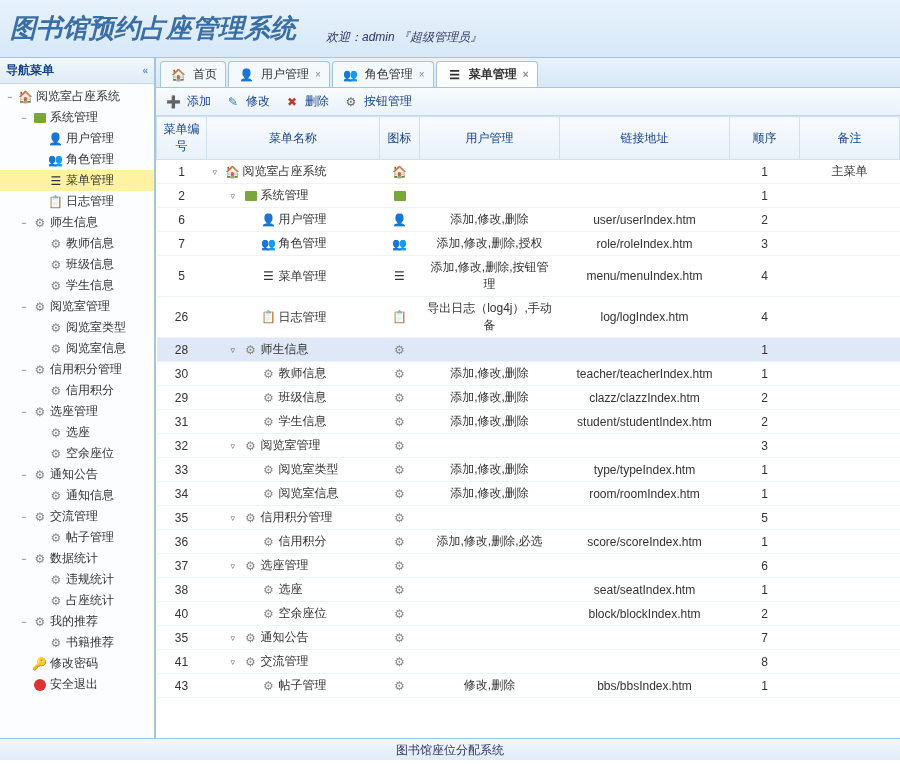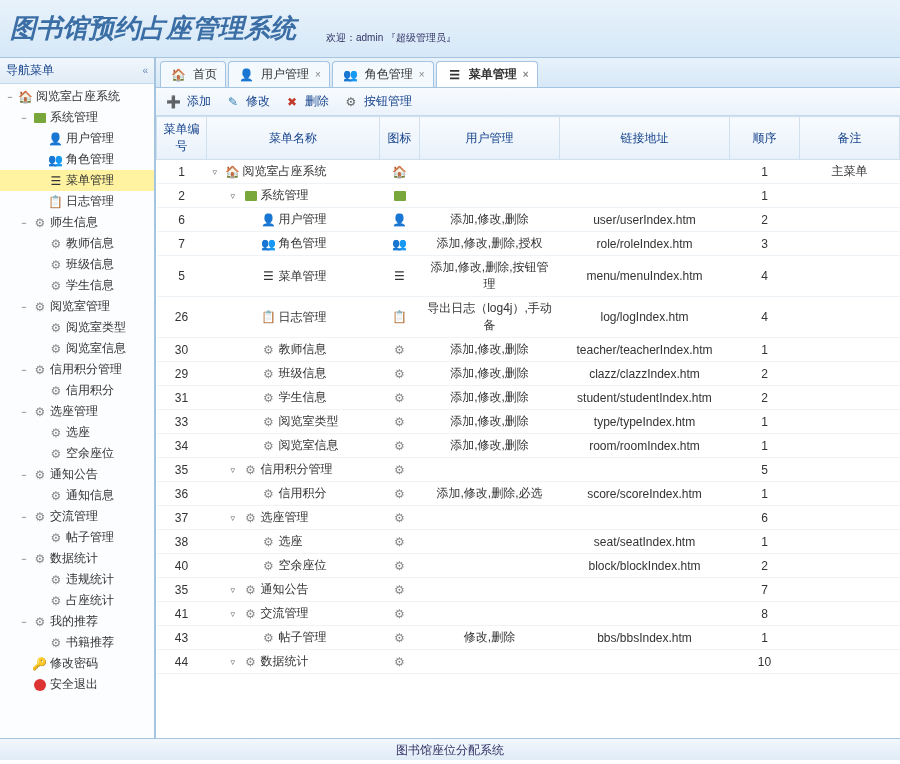--- a/index.html
+++ b/index.html
@@ -1,22 +1,22 @@
 <!DOCTYPE html>
 <html><head>
 <meta charset="utf-8">
 <style>
 * { box-sizing: border-box; margin: 0; padding: 0; }
 body { font-family: "Microsoft YaHei", Arial, sans-serif; font-size: 12px; color: #333; background: #fff; width: 900px; height: 764px; overflow: hidden; }
 .header { height: 58px; background: linear-gradient(#e8f2fb, #d6e8f7); border-bottom: 1px solid #a4c4e0; display: flex; align-items: center; padding: 0 10px; }
 .header h1 { font-size: 26px; color: #3a6ea5; font-weight: bold; font-style: italic; font-family: Liberation Sans, sans-serif; }
-.welcome { font-size: 10px; color: #336; margin-left: 30px; margin-top: 18px; }
+.welcome { font-size: 12px; color: #336; margin-left: 30px; margin-top: 18px; font-style: italic; }
 .main { display: flex; height: 680px; }
 .sidebar { width: 155px; border-right: 1px solid #a4c4e0; background: #fbfdff; display: flex; flex-direction: column; }
-.sidebar-title { background: linear-gradient(#f2f7fc, #e0ecf7); border-bottom: 1px solid #c5d9eb; padding: 4px 6px; font-weight: normal; color: #15428b; display: flex; justify-content: space-between; align-items: center; }
+.sidebar-title { background: linear-gradient(#f2f7fc, #e0ecf7); border-bottom: 1px solid #c5d9eb; padding: 4px 6px; font-weight: bold; color: #15428b; display: flex; justify-content: space-between; align-items: center; }
 .collapse-icon { font-size: 10px; color: #6a8cb5; cursor: pointer; }
 .tree { overflow-y: auto; flex: 1; padding: 2px 0; }
 .tree-node { display: flex; align-items: center; padding: 2px 0 2px 4px; cursor: pointer; white-space: nowrap; }
 .tree-node.selected { background: #fff3a1; }
 .tree-toggle { width: 12px; font-size: 9px; color: #666; text-align: center; }
 .tree-icon { width: 16px; height: 16px; display: inline-flex; align-items: center; justify-content: center; font-size: 12px; margin: 0 2px; }
 .indent0 { padding-left: 4px; } .indent1 { padding-left: 18px; } .indent2 { padding-left: 34px; }
 .content { flex: 1; display: flex; flex-direction: column; border-left: 1px solid #a4c4e0; }
 .tabs { display: flex; background: linear-gradient(#e8f2fb, #d6e8f7); border-bottom: 1px solid #a4c4e0; padding: 3px 4px 0 4px; gap: 2px; }
 .tab { display: flex; align-items: center; padding: 4px 8px; background: #f4f9fd; border: 1px solid #a4c4e0; border-bottom: none; border-radius: 4px 4px 0 0; cursor: pointer; gap: 4px; }
@@ -309,20 +309,29 @@
             </tr>
             <tr>
               <td>26</td>
               <td class="name-cell"><span class="row-indent" style="width: 36px;"></span><span class="row-toggle"></span><span class="tree-icon row-icon">📋</span><span>日志管理</span></td>
               <td><span class="tree-icon row-icon">📋</span></td>
               <td>导出日志（log4j）,手动备</td>
               <td>log/logIndex.htm</td>
               <td>4</td>
               <td></td>
             </tr>
+            <tr class="selected">
+              <td>28</td>
+              <td class="name-cell"><span class="row-indent" style="width: 18px;"></span><span class="row-toggle">▿</span><span class="tree-icon row-icon ico-gear">⚙</span><span>师生信息</span></td>
+              <td><span class="tree-icon row-icon ico-gear">⚙</span></td>
+              <td></td>
+              <td></td>
+              <td>1</td>
+              <td></td>
+            </tr>
             <tr>
               <td>30</td>
               <td class="name-cell"><span class="row-indent" style="width: 36px;"></span><span class="row-toggle"></span><span class="tree-icon row-icon ico-gear">⚙</span><span>教师信息</span></td>
               <td><span class="tree-icon row-icon ico-gear">⚙</span></td>
               <td>添加,修改,删除</td>
               <td>teacher/teacherIndex.htm</td>
               <td>1</td>
               <td></td>
             </tr>
             <tr>
@@ -337,20 +346,29 @@
             <tr>
               <td>31</td>
               <td class="name-cell"><span class="row-indent" style="width: 36px;"></span><span class="row-toggle"></span><span class="tree-icon row-icon ico-gear">⚙</span><span>学生信息</span></td>
               <td><span class="tree-icon row-icon ico-gear">⚙</span></td>
               <td>添加,修改,删除</td>
               <td>student/studentIndex.htm</td>
               <td>2</td>
               <td></td>
             </tr>
             <tr>
+              <td>32</td>
+              <td class="name-cell"><span class="row-indent" style="width: 18px;"></span><span class="row-toggle">▿</span><span class="tree-icon row-icon ico-gear">⚙</span><span>阅览室管理</span></td>
+              <td><span class="tree-icon row-icon ico-gear">⚙</span></td>
+              <td></td>
+              <td></td>
+              <td>3</td>
+              <td></td>
+            </tr>
+            <tr>
               <td>33</td>
               <td class="name-cell"><span class="row-indent" style="width: 36px;"></span><span class="row-toggle"></span><span class="tree-icon row-icon ico-gear">⚙</span><span>阅览室类型</span></td>
               <td><span class="tree-icon row-icon ico-gear">⚙</span></td>
               <td>添加,修改,删除</td>
               <td>type/typeIndex.htm</td>
               <td>1</td>
               <td></td>
             </tr>
             <tr>
               <td>34</td>
@@ -424,29 +442,20 @@
               <td>8</td>
               <td></td>
             </tr>
             <tr>
               <td>43</td>
               <td class="name-cell"><span class="row-indent" style="width: 36px;"></span><span class="row-toggle"></span><span class="tree-icon row-icon ico-gear">⚙</span><span>帖子管理</span></td>
               <td><span class="tree-icon row-icon ico-gear">⚙</span></td>
               <td>修改,删除</td>
               <td>bbs/bbsIndex.htm</td>
               <td>1</td>
-              <td></td>
-            </tr>
-            <tr>
-              <td>44</td>
-              <td class="name-cell"><span class="row-indent" style="width: 18px;"></span><span class="row-toggle">▿</span><span class="tree-icon row-icon ico-gear">⚙</span><span>数据统计</span></td>
-              <td><span class="tree-icon row-icon ico-gear">⚙</span></td>
-              <td></td>
-              <td></td>
-              <td>10</td>
               <td></td>
             </tr>
           </tbody>
       </table>
     </div>
   </div>
 </div>
 
 <div class="footer">图书馆座位分配系统</div>
 

